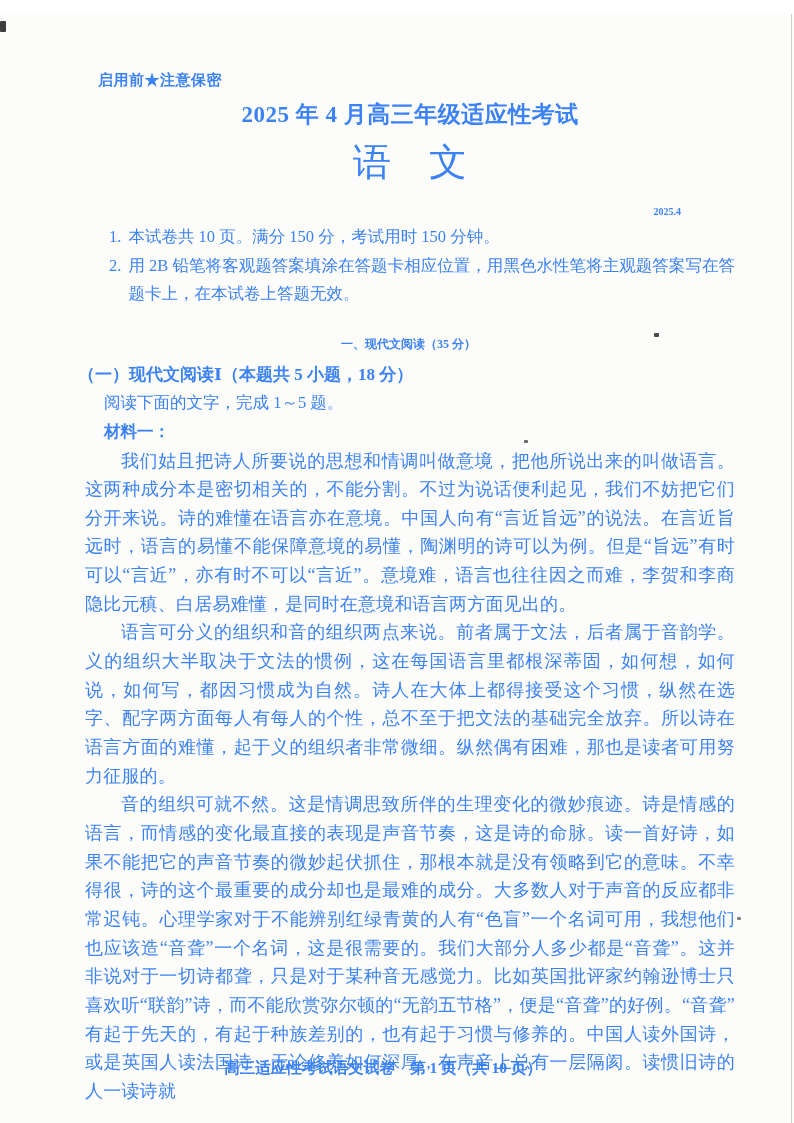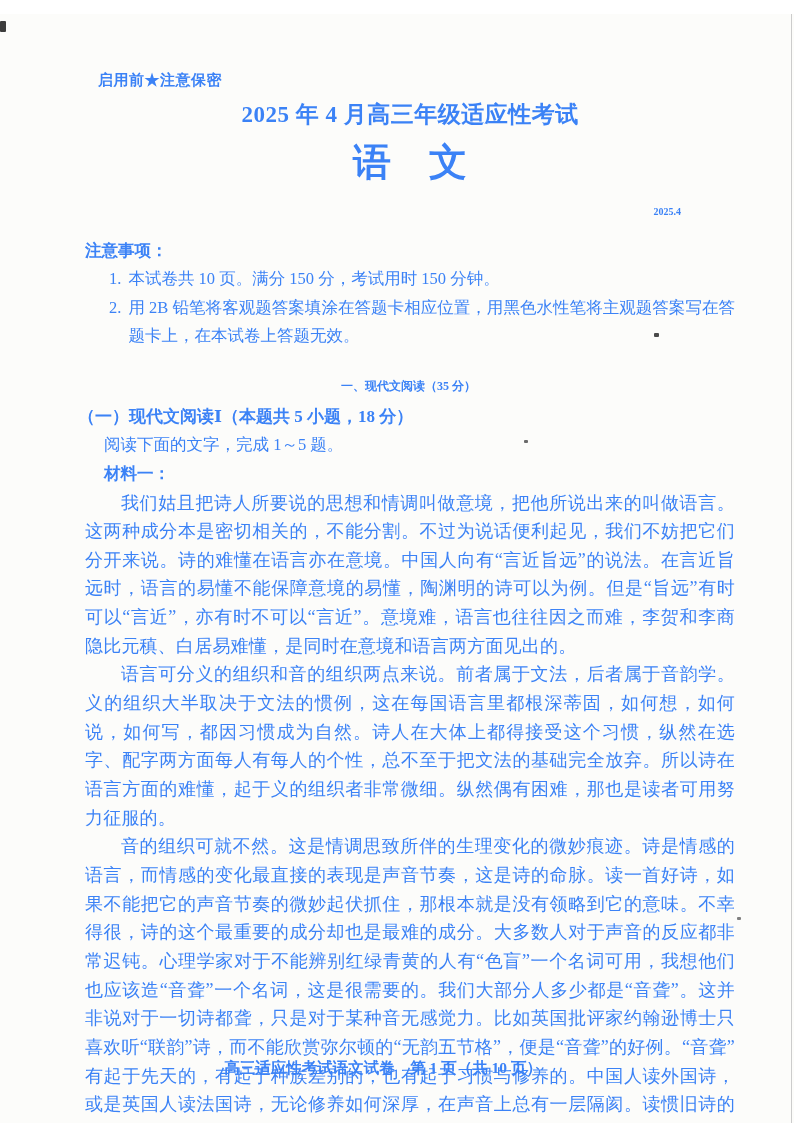--- a/index.html
+++ b/index.html
@@ -50,21 +50,21 @@
     font-size: 23px;
     line-height: 30px;
     font-weight: 700;
     letter-spacing: 0.5px;
   }
   .subject-title {
     margin: 8px 0 0 0;
     text-align: center;
     font-size: 38px;
     line-height: 48px;
-    font-weight: 700;
+    font-weight: 400;
   }
   .exam-date {
     margin-top: 15px;
     padding-right: 54px;
     text-align: right;
     font-size: 10px;
     line-height: 22px;
     font-weight: 700;
   }
 
@@ -147,21 +147,20 @@
 
     <div class="security-notice">启用前★注意保密</div>
 
     <div class="exam-title">2025 年 4 月高三年级适应性考试</div>
 
     <div class="subject-title">语　文</div>
 
     <div class="exam-date">2025.4</div>
 
     <div class="notice">
-      <div class="notice-heading">注意事项：</div>
 
       <div class="notice-item">
         <span class="num">1.</span>
         <span class="txt">本试卷共 10 页。满分 150 分，考试用时 150 分钟。</span>
       </div>
 
       <div class="notice-item">
         <span class="num">2.</span>
         <span class="txt">用 2B 铅笔将客观题答案填涂在答题卡相应位置，用黑色水性笔将主观题答案写在答题卡上，在本试卷上答题无效。</span>
       </div>

